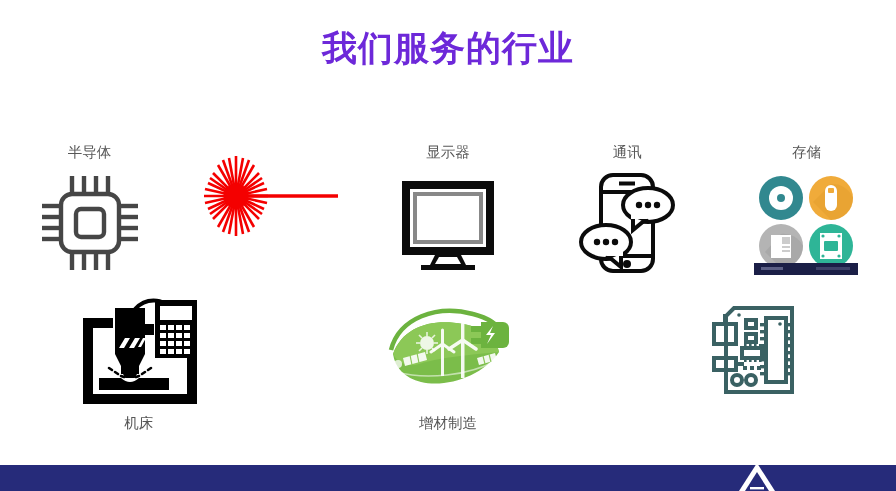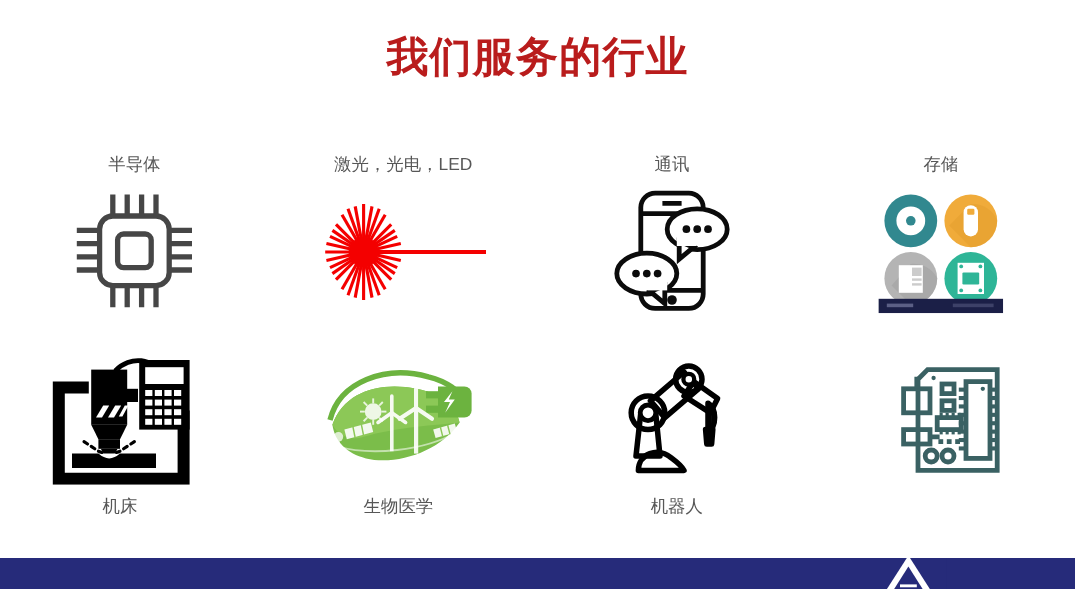--- a/index.html
+++ b/index.html
@@ -22,42 +22,42 @@
   }
   
   #page-title {
     position: absolute;
     top: 26px;
     left: 0;
     width: 896px;
     text-align: center;
     font-size: 35px;
     font-weight: bold;
-    color: #b91c1c;
+    color: #6d28d9;
     letter-spacing: 1px;
     line-height: 44px;
   }
   
   .row {
     position: absolute;
     left: 0;
     width: 896px;
     display: flex;
   }
   #row-top { top: 128px; height: 150px; }
   #row-bottom { top: 292px; height: 158px; gap: 32px; }
 
   .cell {
     flex: 1 1 0;
     display: flex;
     flex-direction: column;
     align-items: center;
     position: relative;
   }
-  #row-top .cell { justify-content: flex-start; }
+  #row-top .cell { justify-content: flex-start; margin-top: 14px; }
   #row-bottom .cell { justify-content: flex-start; }
 
   .cell-label {
     font-size: 14.5px;
     color: #575757;
     text-align: center;
     line-height: 20px;
     white-space: nowrap;
   }
   #row-top .cell-label { order: 1; margin-bottom: 8px; }
@@ -126,21 +126,20 @@
             <line x1="83" y1="34" x2="102" y2="34"></line>
             <line x1="83" y1="45" x2="102" y2="45"></line>
             <line x1="83" y1="56" x2="102" y2="56"></line>
             <line x1="83" y1="67" x2="102" y2="67"></line>
           </g>
         </svg>
       </div>
     </div>
 
     <div class="cell">
-      <div class="cell-label">激光，光电，LED</div>
       <div class="icon-box" style="width:150px">
         <svg width="146" height="96" viewBox="0 0 146 96">
           <g stroke="#f40000" stroke-width="2.6" stroke-linecap="butt">
 
             <line x1="40" y1="8" x2="40" y2="88"></line>
             <line x1="8" y1="48" x2="72" y2="48"></line>
             <line x1="17" y1="25" x2="63" y2="71"></line>
             <line x1="63" y1="25" x2="17" y2="71"></line>
             <line x1="27" y1="12" x2="53" y2="84"></line>
             <line x1="53" y1="12" x2="27" y2="84"></line>
@@ -155,20 +154,34 @@
             <line x1="14" y1="30" x2="66" y2="66"></line>
             <line x1="66" y1="30" x2="14" y2="66"></line>
 
             <line x1="40" y1="48" x2="142" y2="48" stroke-width="3.4"></line>
           </g>
           <circle cx="40" cy="48" r="12.5" fill="#f40000"></circle>
         </svg>
       </div>
     </div>
 
+    <div class="cell">
+      <div class="cell-label">显示器</div>
+      <div class="icon-box">
+        <svg width="98" height="94" viewBox="0 0 98 94">
+          <rect x="3" y="4" width="92" height="74" fill="#0b0b0b"></rect>
+          <rect x="11" y="12" width="76" height="58" fill="#ffffff"></rect>
+          <rect x="14" y="15" width="70" height="52" fill="#888888"></rect>
+          <rect x="18" y="19" width="62" height="44" fill="#ffffff"></rect>
+          <polygon points="36,78 62,78 68,90 30,90" fill="#0b0b0b"></polygon>
+          <rect x="22" y="88" width="54" height="5" fill="#0b0b0b"></rect>
+          <polygon points="40,80 58,80 62,87 36,87" fill="#ffffff"></polygon>
+        </svg>
+      </div>
+    </div>
 
     <div class="cell">
       <div class="cell-label">通讯</div>
       <div class="icon-box">
         <svg width="104" height="108" viewBox="0 0 104 108">
           <g fill="none" stroke="#0b0b0b" stroke-width="4">
             <rect x="26" y="5" width="52" height="96" rx="12"></rect>
             <line x1="26" y1="22" x2="78" y2="22"></line>
             <line x1="26" y1="86" x2="78" y2="86"></line>
             <line x1="44" y1="13.5" x2="60" y2="13.5" stroke-width="4"></line>
@@ -360,49 +373,23 @@
           <g fill="#ffffff" opacity="0.75">
             <circle cx="13" cy="68" r="4"></circle>
               <rect x="12" y="70" width="2" height="7"></rect>
             <circle cx="117" cy="64" r="3.5"></circle>
               <rect x="116" y="66" width="2" height="6"></rect>
           </g>
 
           <path d="M12,76 C40,84 84,80 112,64" fill="none" stroke="#ffffff" stroke-width="1.6" opacity="0.55"></path>
         </svg>
       </div>
-      <div class="cell-label">生物医学</div>
-    </div>
-
-    <div class="cell">
-      <div class="icon-box">
-        <svg width="104" height="104" viewBox="0 0 104 104">
-          <g fill="none" stroke="#000000" stroke-width="4.6" stroke-linejoin="round">
-
-            <path d="M20,96 C20,82 36,76 48,86 C56,92 58,96 58,96 z"></path>
-
-            <path d="M22,48 L18,84 L38,84 L34,44 z"></path>
-
-            <path d="M30,38 L58,14 L70,28 L42,52 z"></path>
-
-            <path d="M66,22 L86,36 L80,48 L58,34 z"></path>
-
-            <circle cx="28" cy="48" r="14"></circle>
-            <circle cx="62" cy="20" r="11"></circle>
-
-            <path d="M78,40 a9,13 0 0 1 0,24 l0,-24 z"></path>
-            <line x1="79" y1="44" x2="79" y2="58"></line>
-            <path d="M76,62 l6,0 -1,12 -4,0 z" fill="#000000"></path>
-          </g>
-          <circle cx="28" cy="48" r="6.5" fill="#ffffff" stroke="#000000" stroke-width="4"></circle>
-          <circle cx="62" cy="20" r="4.5" fill="#ffffff" stroke="#000000" stroke-width="3.6"></circle>
-        </svg>
-      </div>
-      <div class="cell-label">机器人</div>
-    </div>
+      <div class="cell-label">增材制造</div>
+    </div>
+
 
     <div class="cell">
       <div class="icon-box">
         <svg width="98" height="100" viewBox="0 0 98 100">
           <g fill="none" stroke="#3a6163" stroke-width="4">
 
             <path d="M26,10 L84,10 L84,94 L18,94 L18,18 z"></path>
 
             <rect x="6" y="26" width="22" height="20"></rect>
             <line x1="17" y1="16" x2="17" y2="26"></line>

